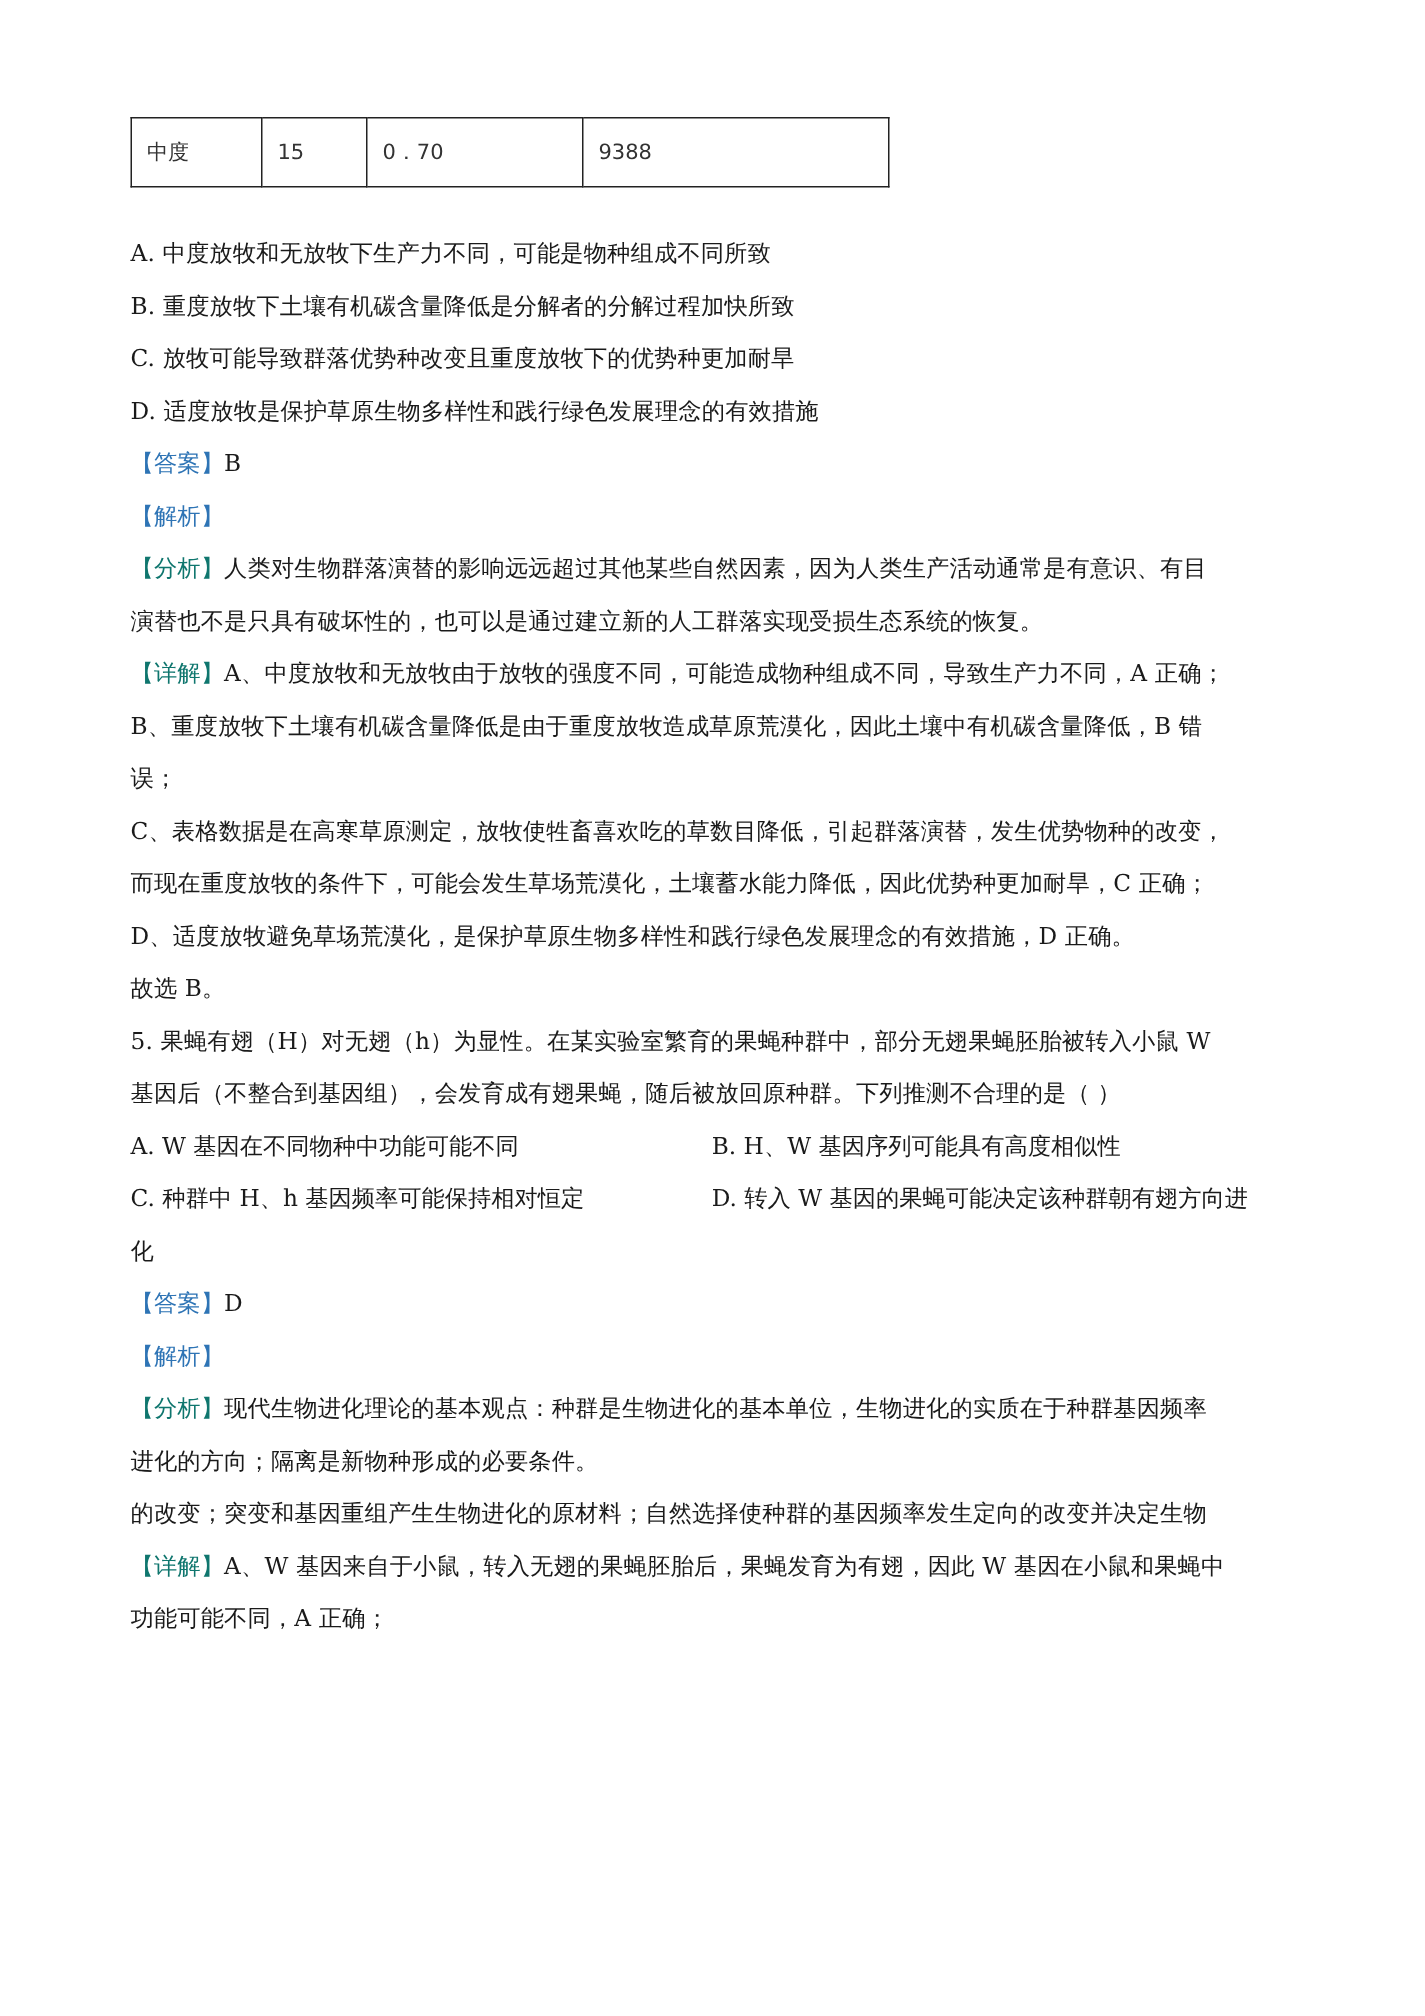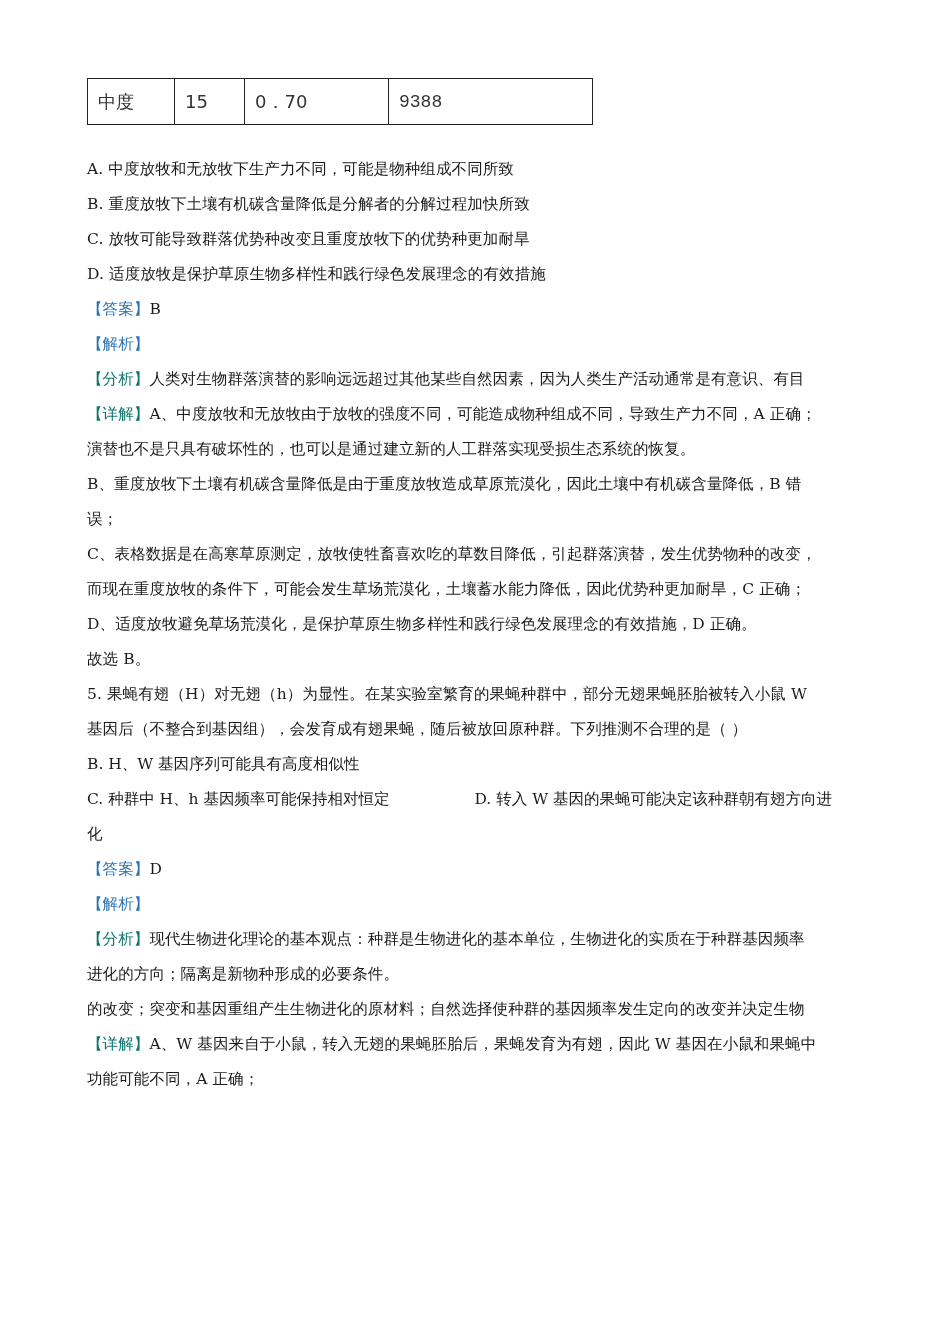--- a/index.html
+++ b/index.html
@@ -25,28 +25,28 @@
     table.data-table {
       border-collapse: collapse;
       width: 506px;
       margin: 0;
     }
     table.data-table td {
       border: 1.5px solid #222;
       height: 45px;
       padding: 0 10px;
       vertical-align: middle;
-      font-size: 18px;
+      font-size: 14px;
       color: #333;
       font-family: "DejaVu Sans", "Liberation Sans", sans-serif;
     }
     table.data-table td.c0 { width: 66px; }
     table.data-table td.c1 { width: 49px; }
     table.data-table td.c2 { width: 123px; }
-    table.data-table td.c3 { width: auto; font-family: Liberation Mono, monospace; }
+    table.data-table td.c3 { width: auto; }
     table.data-table tr:first-child td { padding-top: 0; }
 
     .line {
       line-height: 35px;
       height: 35px;
       white-space: nowrap;
       letter-spacing: 0.1px;
     }
     .first-option { margin-top: 27px; }
     .tag {
@@ -89,36 +89,37 @@
   <div class="line">
     <span class="tag">【答案】</span><span>B</span>
   </div>
   <div class="line">
     <span class="tag">【解析】</span>
   </div>
 
   <div class="line">
     <span class="bold-bracket">【分析】</span><span>人类对生物群落演替的影响远远超过其他某些自然因素，因为人类生产活动通常是有意识、有目</span>
   </div>
+  <div class="line">演替也不是只具有破坏性的，也可以是通过建立新的人工群落实现受损生态系统的恢复。</div>
+
   <div class="line">
     <span class="bold-bracket">【详解】</span><span>A、中度放牧和无放牧由于放牧的强度不同，可能造成物种组成不同，导致生产力不同，A 正确；</span>
   </div>
-
-  <div class="line">演替也不是只具有破坏性的，也可以是通过建立新的人工群落实现受损生态系统的恢复。</div>
   <div class="line">B、重度放牧下土壤有机碳含量降低是由于重度放牧造成草原荒漠化，因此土壤中有机碳含量降低，B 错</div>
   <div class="line">误；</div>
   <div class="line">C、表格数据是在高寒草原测定，放牧使牲畜喜欢吃的草数目降低，引起群落演替，发生优势物种的改变，</div>
   <div class="line">而现在重度放牧的条件下，可能会发生草场荒漠化，土壤蓄水能力降低，因此优势种更加耐旱，C 正确；</div>
   <div class="line">D、适度放牧避免草场荒漠化，是保护草原生物多样性和践行绿色发展理念的有效措施，D 正确。</div>
   <div class="line">故选 B。</div>
 
   <div class="line">5. 果蝇有翅（H）对无翅（h）为显性。在某实验室繁育的果蝇种群中，部分无翅果蝇胚胎被转入小鼠 W</div>
   <div class="line">基因后（不整合到基因组），会发育成有翅果蝇，随后被放回原种群。下列推测不合理的是（    ）</div>
 
   <div class="row2">
+    <div class="col">A. W 基因在不同物种中功能可能不同</div>
     <div class="col">B. H、W 基因序列可能具有高度相似性</div>
   </div>
   <div class="row2">
     <div class="col">C. 种群中 H、h 基因频率可能保持相对恒定</div>
     <div class="col">D. 转入 W 基因的果蝇可能决定该种群朝有翅方向进</div>
   </div>
   <div class="line">化</div>
 
   <div class="line">
     <span class="tag">【答案】</span><span>D</span>

